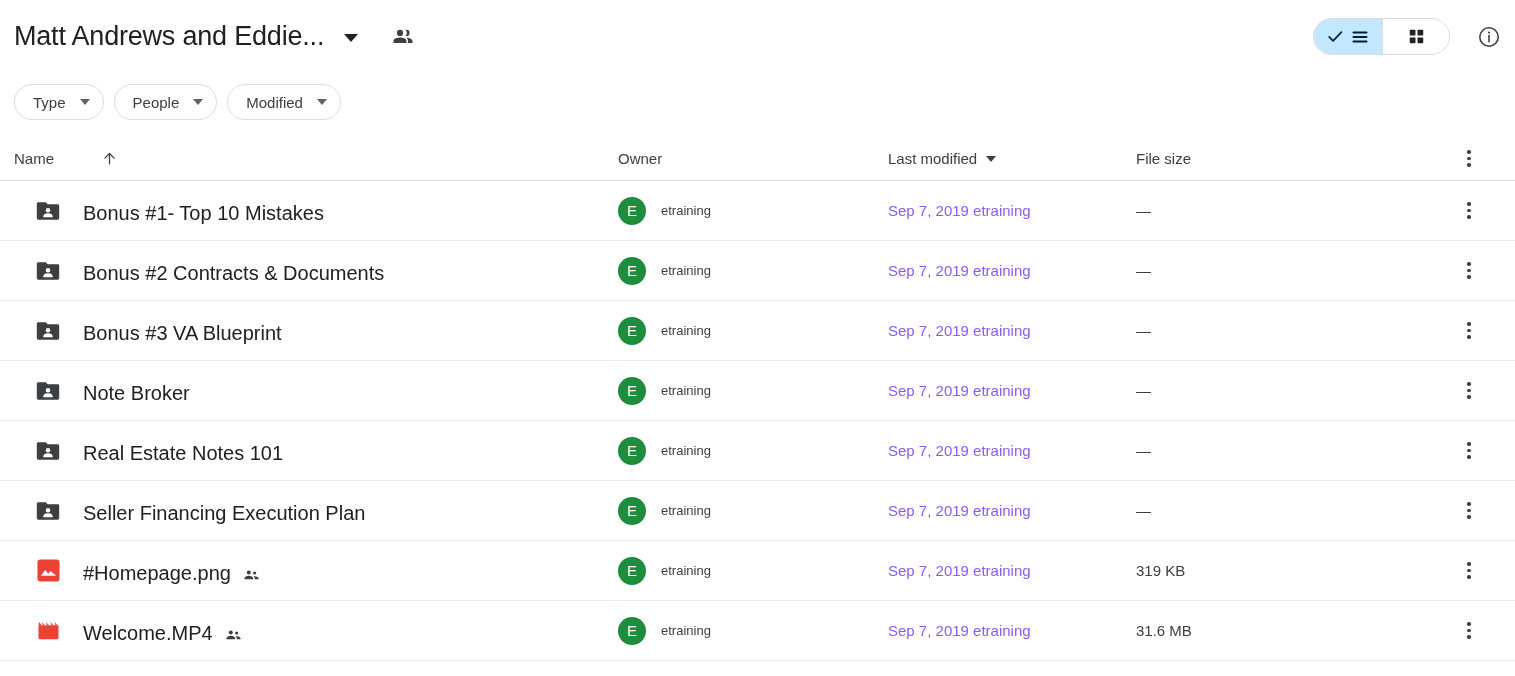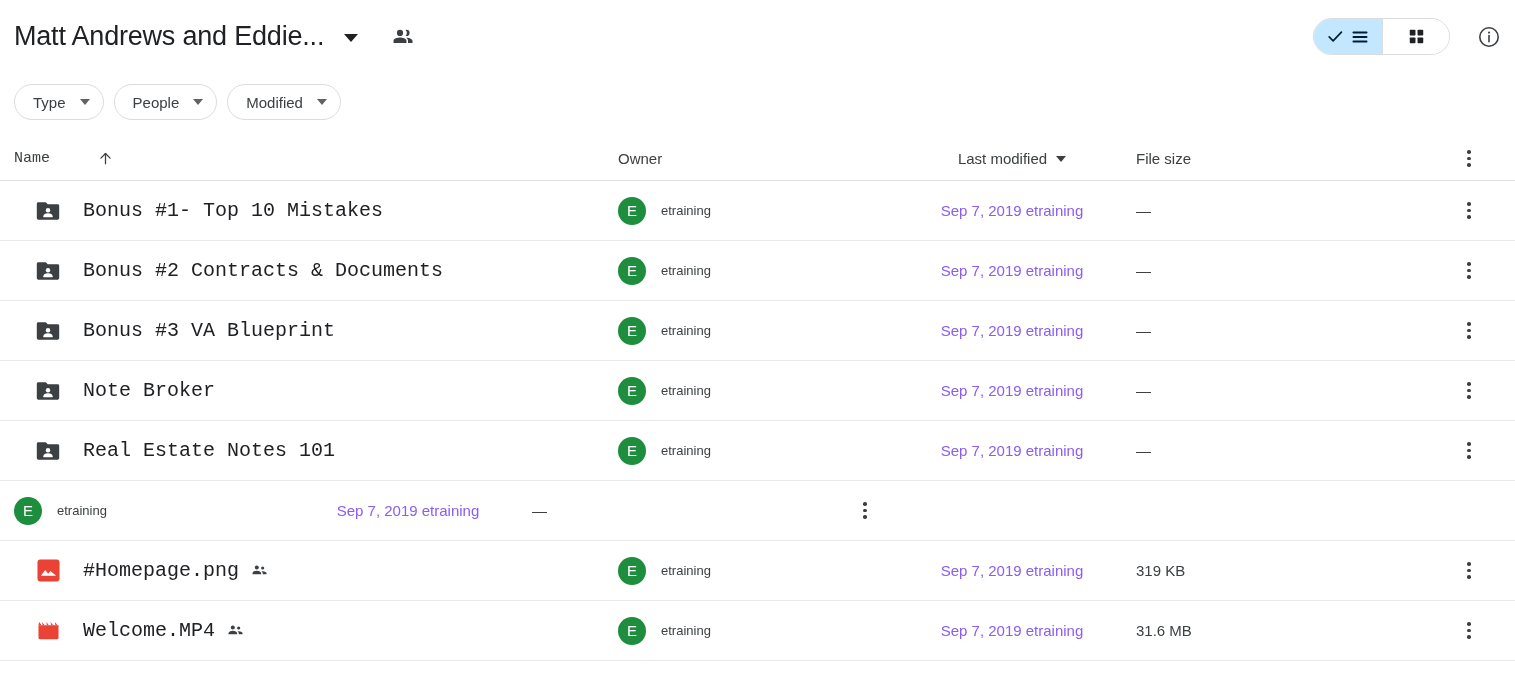--- a/index.html
+++ b/index.html
@@ -126,23 +126,23 @@
     height: 60px;
     border-bottom: 1px solid #e8eaed;
     padding-left: 14px;
   }
   .header-row {
     height: 44px;
     border-bottom: 1px solid #e0e0e0;
     font-size: 15px;
     color: #5f6368;
   }
-  .col-name   { width: 604px; display: flex; align-items: center; font-family: Liberation Mono, monospace; }
+  .col-name   { width: 604px; display: flex; align-items: flex-end; }
   .col-owner  { width: 270px; display: flex; align-items: center; }
-  .col-mod    { width: 248px; display: flex; align-items: center; justify-content: center; }
+  .col-mod    { width: 248px; display: flex; align-items: center; }
   .col-size   { width: 315px; display: flex; align-items: center; }
   .col-menu   { flex: 1; display: flex; align-items: center; justify-content: flex-start; padding-left: 6px;}
 
   .header-row .col-name { padding-left: 0; }
   .sort-arrow { margin-left: 47px; display:flex; align-items:center; }
   .hdr-caret {
     width: 0; height: 0;
     border-left: 5px solid transparent;
     border-right: 5px solid transparent;
     border-top: 6px solid #3c4043;
@@ -427,20 +427,30 @@
         </div>
         <div class="col-menu">
           <div class="kebab">
             <span></span>
             <span></span>
             <span></span>
           </div>
         </div>
       </div>
       <div class="row">
+        <div class="col-name">
+          <span class="file-icon">
+            <svg width="28" height="28" viewBox="0 0 24 24">
+              <path fill="#3c4043" d="M10.1 4.6H3.6c-.7 0-1.2.6-1.2 1.3v12.2c0 .7.5 1.3 1.2 1.3h16.8c.7 0 1.2-.6 1.2-1.3V7.6c0-.7-.5-1.3-1.2-1.3h-8.6l-1.7-1.7z"></path>
+              <circle cx="12" cy="11.4" r="1.9" fill="#ffffff"></circle>
+              <path fill="#ffffff" d="M12 14c-2.2 0-4 1.1-4 2.4v.9h8v-.9c0-1.3-1.8-2.4-4-2.4z"></path>
+            </svg>
+          </span>
+          <span class="name-text">Seller Financing Execution Plan</span>
+        </div>
         <div class="col-owner">
           <span class="avatar">E</span>
           <span class="owner-name">etraining</span>
         </div>
         <div class="col-mod">
           <span class="mod-text">Sep 7, 2019 etraining</span>
         </div>
         <div class="col-size">
           <span class="size-text">—</span>
         </div>

